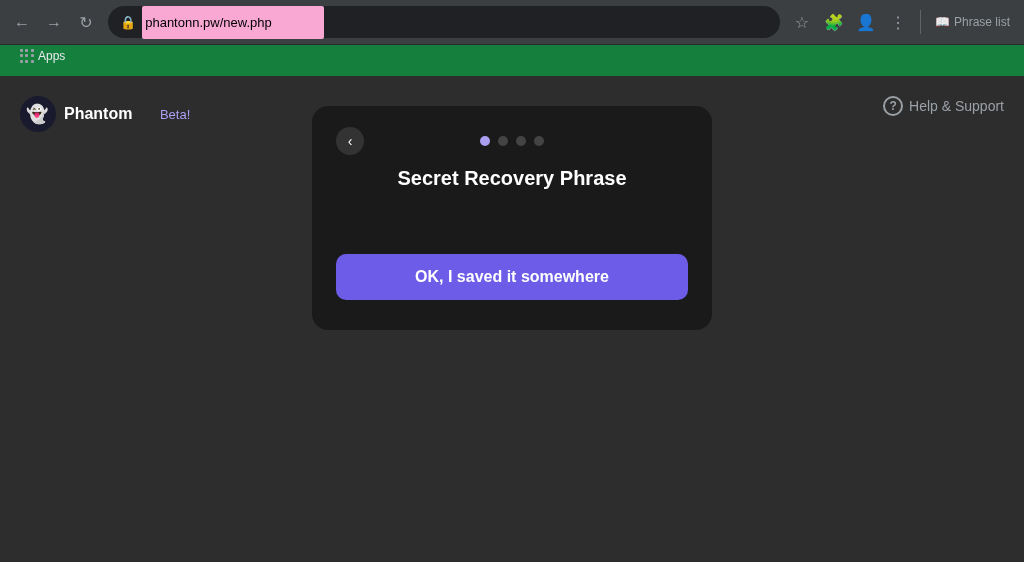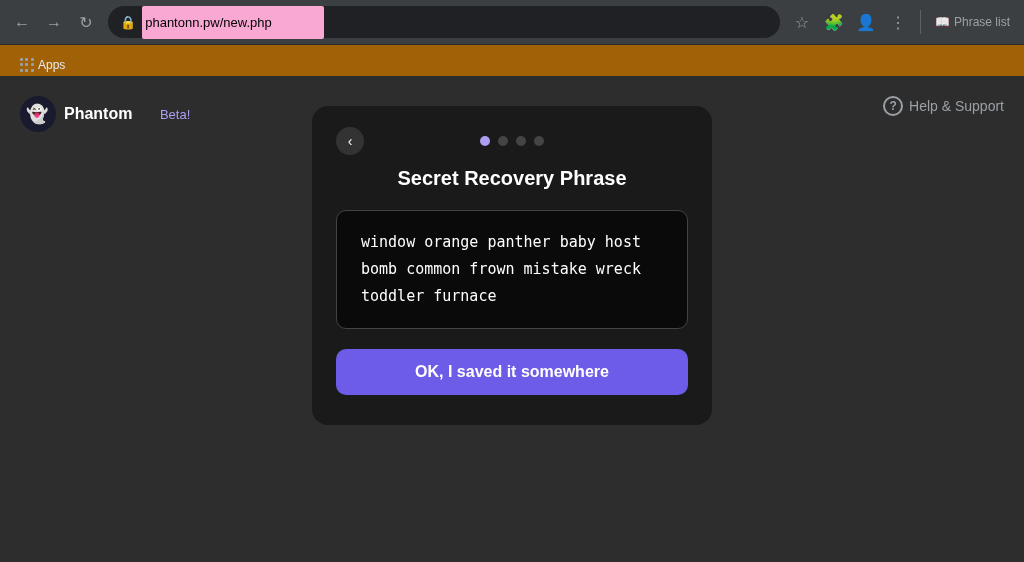--- a/index.html
+++ b/index.html
@@ -85,24 +85,24 @@
       align-items: center;
       gap: 4px;
       color: #9aa0a6;
       font-size: 12px;
       cursor: pointer;
       padding: 0 6px;
     }
 
     
     .bookmarks-bar {
-      background: #a16207;
+      background: #15803d;
       height: 32px;
       display: flex;
-      align-items: flex-end;
+      align-items: flex-start;
       padding: 0 12px;
       border-top: 1px solid #2a2a2a;
     }
     .bookmark-item {
       display: flex;
       align-items: center;
       gap: 4px;
       color: #e8eaed;
       font-size: 12px;
       padding: 4px 8px;
@@ -273,20 +273,21 @@
       background: #6c5ce7;
       color: #fff;
       border: none;
       border-radius: 10px;
       padding: 14px 0;
       width: 100%;
       font-size: 16px;
       font-weight: bold;
       cursor: pointer;
       text-align: center;
+      margin-top: 44px;
     }
   </style>
 </head>
 <body>
 
 <div class="chrome-bar">
   <div class="nav-buttons">
     <button class="nav-btn">←</button>
     <button class="nav-btn">→</button>
     <button class="nav-btn">↻</button>
@@ -350,22 +351,17 @@
       <button class="step-back">‹</button>
       <div class="dot active"></div>
       <div class="dot"></div>
       <div class="dot"></div>
       <div class="dot"></div>
     </div>
 
     <div class="card-title">Secret Recovery Phrase</div>
 
 
-    <div class="seed-phrase-box">
-      <span style="white-space: pre-line;">window  orange  panther  baby  host
-bomb  common  frown  mistake  wreck
-toddler   furnace</span>
-    </div>
 
     <button class="ok-button">OK, I saved it somewhere</button>
 
   </div>
 </div>
 
 </body></html>

